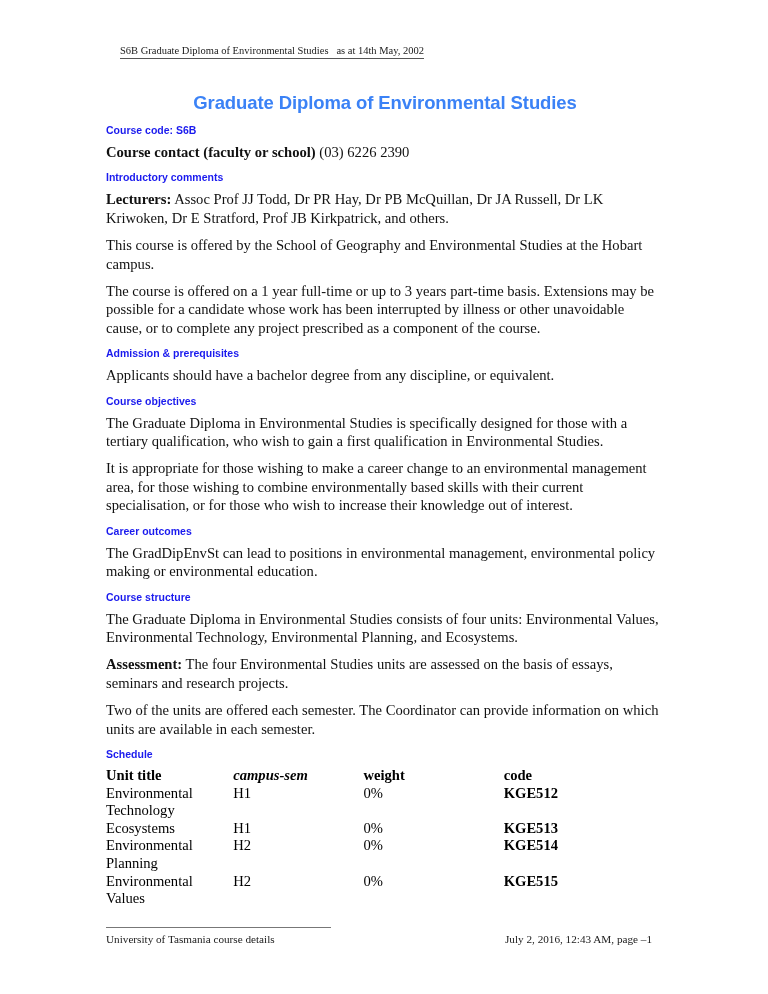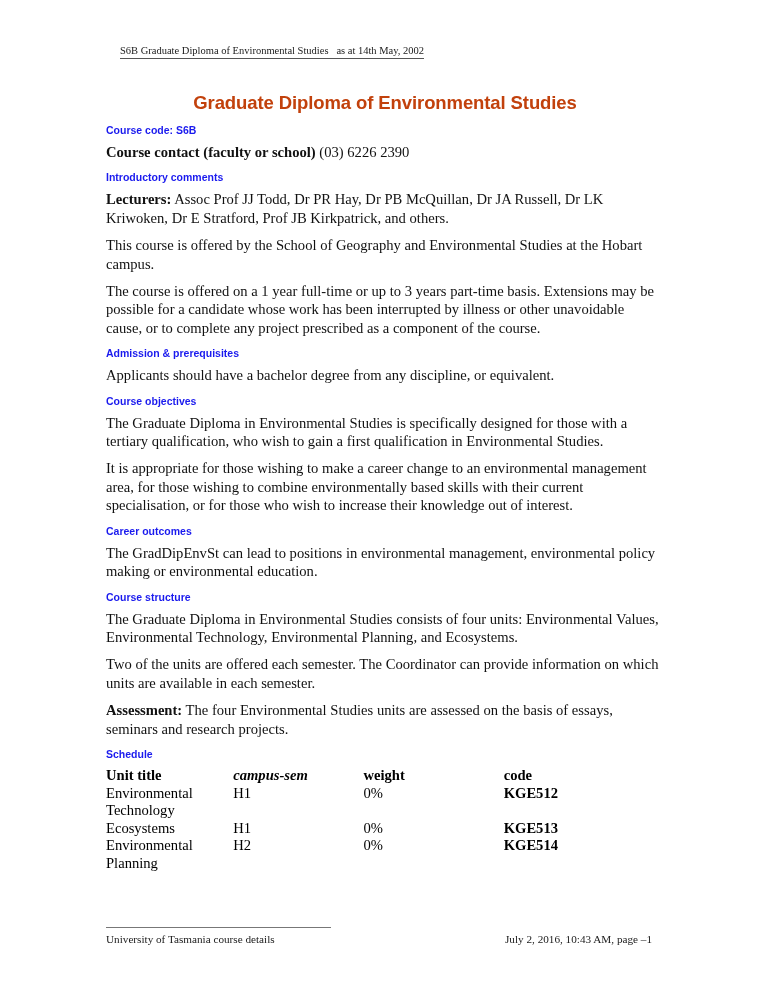--- a/index.html
+++ b/index.html
@@ -50,21 +50,21 @@
     left: 106px;
     top: 92px;
     width: 558px;
   }
 
   h1.doc-title {
     margin: 0 0 10px 0;
     font-family: "Liberation Sans", "DejaVu Sans", sans-serif;
     font-size: 18.5px;
     font-weight: bold;
-    color: #c2410c;
+    color: #3b82f6;
     text-align: center;
     letter-spacing: -0.1px;
     line-height: 22px;
   }
 
   h2.section-heading {
     margin: 10px 0 6px 0;
     font-family: "Liberation Sans", "DejaVu Sans", sans-serif;
     font-size: 10.5px;
     font-weight: bold;
@@ -175,23 +175,23 @@
 
 
     <h2 class="section-heading">Career outcomes</h2>
 
     <p class="body-text">The GradDipEnvSt can lead to positions in environmental management, environmental policy making or environmental education.</p>
 
     <h2 class="section-heading">Course structure</h2>
 
     <p class="body-text">The Graduate Diploma in Environmental Studies consists of four units: Environmental Values, Environmental Technology, Environmental Planning, and Ecosystems.</p>
 
+    <p class="body-text"><span class="lead">Assessment:</span><span> The four Environmental Studies units are assessed on the basis of essays, seminars and research projects.</span></p>
+
     <p class="body-text">Two of the units are offered each semester. The Coordinator can provide information on which units are available in each semester.</p>
-
-    <p class="body-text"><span class="lead">Assessment:</span><span> The four Environmental Studies units are assessed on the basis of essays, seminars and research projects.</span></p>
 
     <h2 class="section-heading">Schedule</h2>
 
     <table class="schedule">
       <thead>
         <tr>
           <th class="col-title">Unit title</th>
           <th class="col-campus">campus-sem</th>
           <th class="col-weight">weight</th>
           <th class="col-code">code</th>
@@ -209,26 +209,32 @@
           <td class="col-campus">H1</td>
           <td class="col-weight">0%</td>
           <td class="col-code">KGE513</td>
         </tr>
         <tr>
           <td class="col-title">Environmental Planning</td>
           <td class="col-campus">H2</td>
           <td class="col-weight">0%</td>
           <td class="col-code">KGE514</td>
         </tr>
+        <tr>
+          <td class="col-title">Environmental Values</td>
+          <td class="col-campus">H2</td>
+          <td class="col-weight">0%</td>
+          <td class="col-code">KGE515</td>
+        </tr>
       </tbody>
     </table>
 
   </div>
 
   <div class="doc-footer">
     <div class="footer-rule"></div>
     <div class="footer-row">
       <span class="footer-left">University of Tasmania course details</span>
-      <span class="footer-right">July 2, 2016, 10:43 AM, page –1</span>
+      <span class="footer-right">July 2, 2016, 12:43 AM, page –1</span>
     </div>
   </div>
 
 </div>
 
 </body></html>

